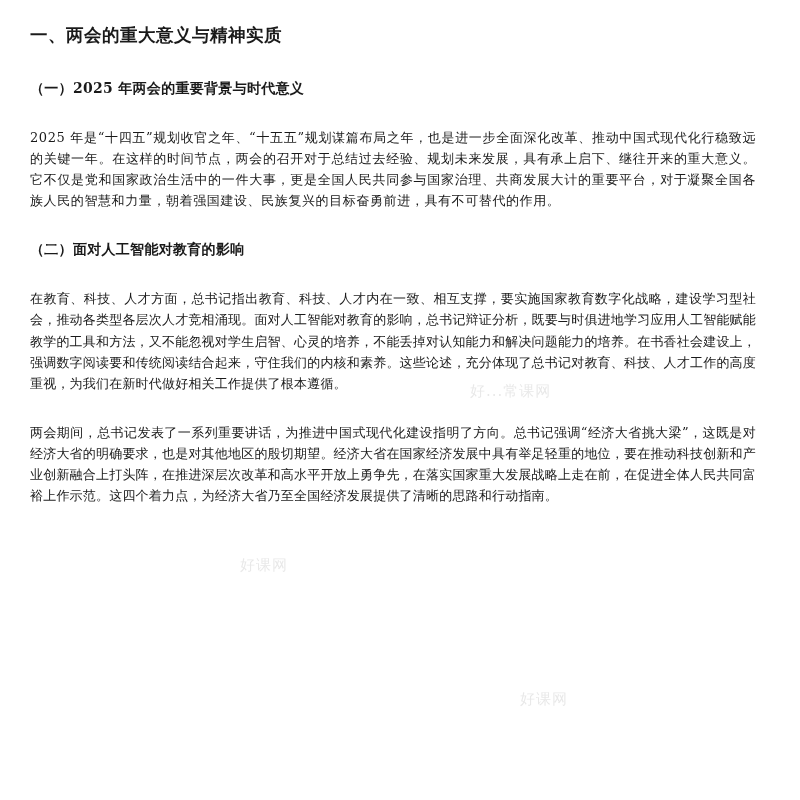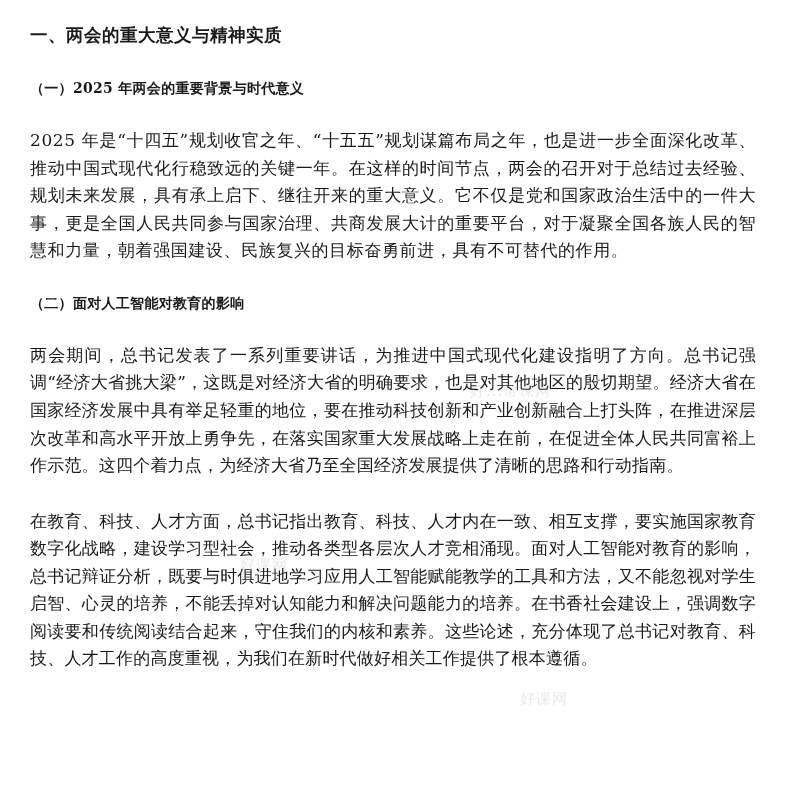--- a/index.html
+++ b/index.html
@@ -30,21 +30,21 @@
     letter-spacing: 0.5px;
   }
   .h2 {
     font-size: 14px;
     font-weight: bold;
     line-height: 1.5;
     margin: 0 0 28px 0;
     letter-spacing: 0.3px;
   }
   .para {
-    font-size: 17px;
+    font-size: 13px;
     line-height: 1.62;
     margin: 0 0 28px 0;
     text-align: justify;
     text-justify: inter-ideograph;
     letter-spacing: 0.2px;
   }
   .para.wide {
     letter-spacing: 0.6px;
   }
   .watermark {
@@ -67,21 +67,21 @@
 <div class="page">
 
   <h1 class="h1">一、两会的重大意义与精神实质</h1>
 
   <h2 class="h2">（一）2025 年两会的重要背景与时代意义</h2>
 
   <p class="para wide">2025 年是“十四五”规划收官之年、“十五五”规划谋篇布局之年，也是进一步全面深化改革、推动中国式现代化行稳致远的关键一年。在这样的时间节点，两会的召开对于总结过去经验、规划未来发展，具有承上启下、继往开来的重大意义。它不仅是党和国家政治生活中的一件大事，更是全国人民共同参与国家治理、共商发展大计的重要平台，对于凝聚全国各族人民的智慧和力量，朝着强国建设、民族复兴的目标奋勇前进，具有不可替代的作用。</p>
 
   <h2 class="h2">（二）面对人工智能对教育的影响</h2>
 
+  <p class="para">在教育、科技、人才方面，总书记指出教育、科技、人才内在一致、相互支撑，要实施国家教育数字化战略，建设学习型社会，推动各类型各层次人才竞相涌现。面对人工智能对教育的影响，总书记辩证分析，既要与时俱进地学习应用人工智能赋能教学的工具和方法，又不能忽视对学生启智、心灵的培养，不能丢掉对认知能力和解决问题能力的培养。在书香社会建设上，强调数字阅读要和传统阅读结合起来，守住我们的内核和素养。这些论述，充分体现了总书记对教育、科技、人才工作的高度重视，为我们在新时代做好相关工作提供了根本遵循。</p>
+
   <p class="para">两会期间，总书记发表了一系列重要讲话，为推进中国式现代化建设指明了方向。总书记强调“经济大省挑大梁”，这既是对经济大省的明确要求，也是对其他地区的殷切期望。经济大省在国家经济发展中具有举足轻重的地位，要在推动科技创新和产业创新融合上打头阵，在推进深层次改革和高水平开放上勇争先，在落实国家重大发展战略上走在前，在促进全体人民共同富裕上作示范。这四个着力点，为经济大省乃至全国经济发展提供了清晰的思路和行动指南。</p>
-
-  <p class="para">在教育、科技、人才方面，总书记指出教育、科技、人才内在一致、相互支撑，要实施国家教育数字化战略，建设学习型社会，推动各类型各层次人才竞相涌现。面对人工智能对教育的影响，总书记辩证分析，既要与时俱进地学习应用人工智能赋能教学的工具和方法，又不能忽视对学生启智、心灵的培养，不能丢掉对认知能力和解决问题能力的培养。在书香社会建设上，强调数字阅读要和传统阅读结合起来，守住我们的内核和素养。这些论述，充分体现了总书记对教育、科技、人才工作的高度重视，为我们在新时代做好相关工作提供了根本遵循。</p>
 
   <div class="watermark wm1">好...常课网</div>
   <div class="watermark wm2">好课网</div>
   <div class="watermark wm3">好课网</div>
 
 </div>
 
 </body></html>

